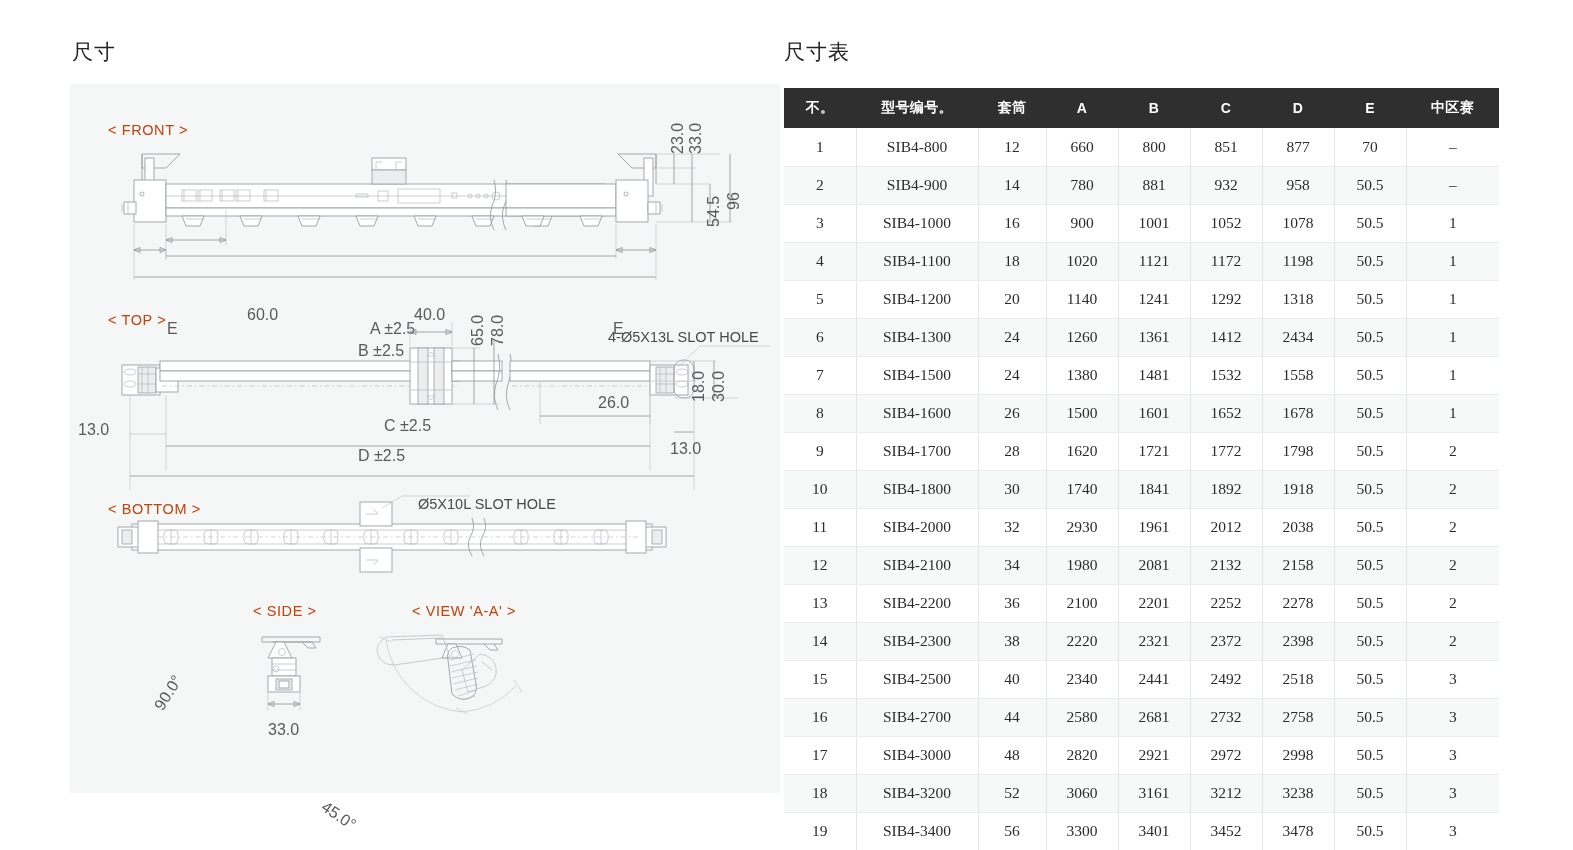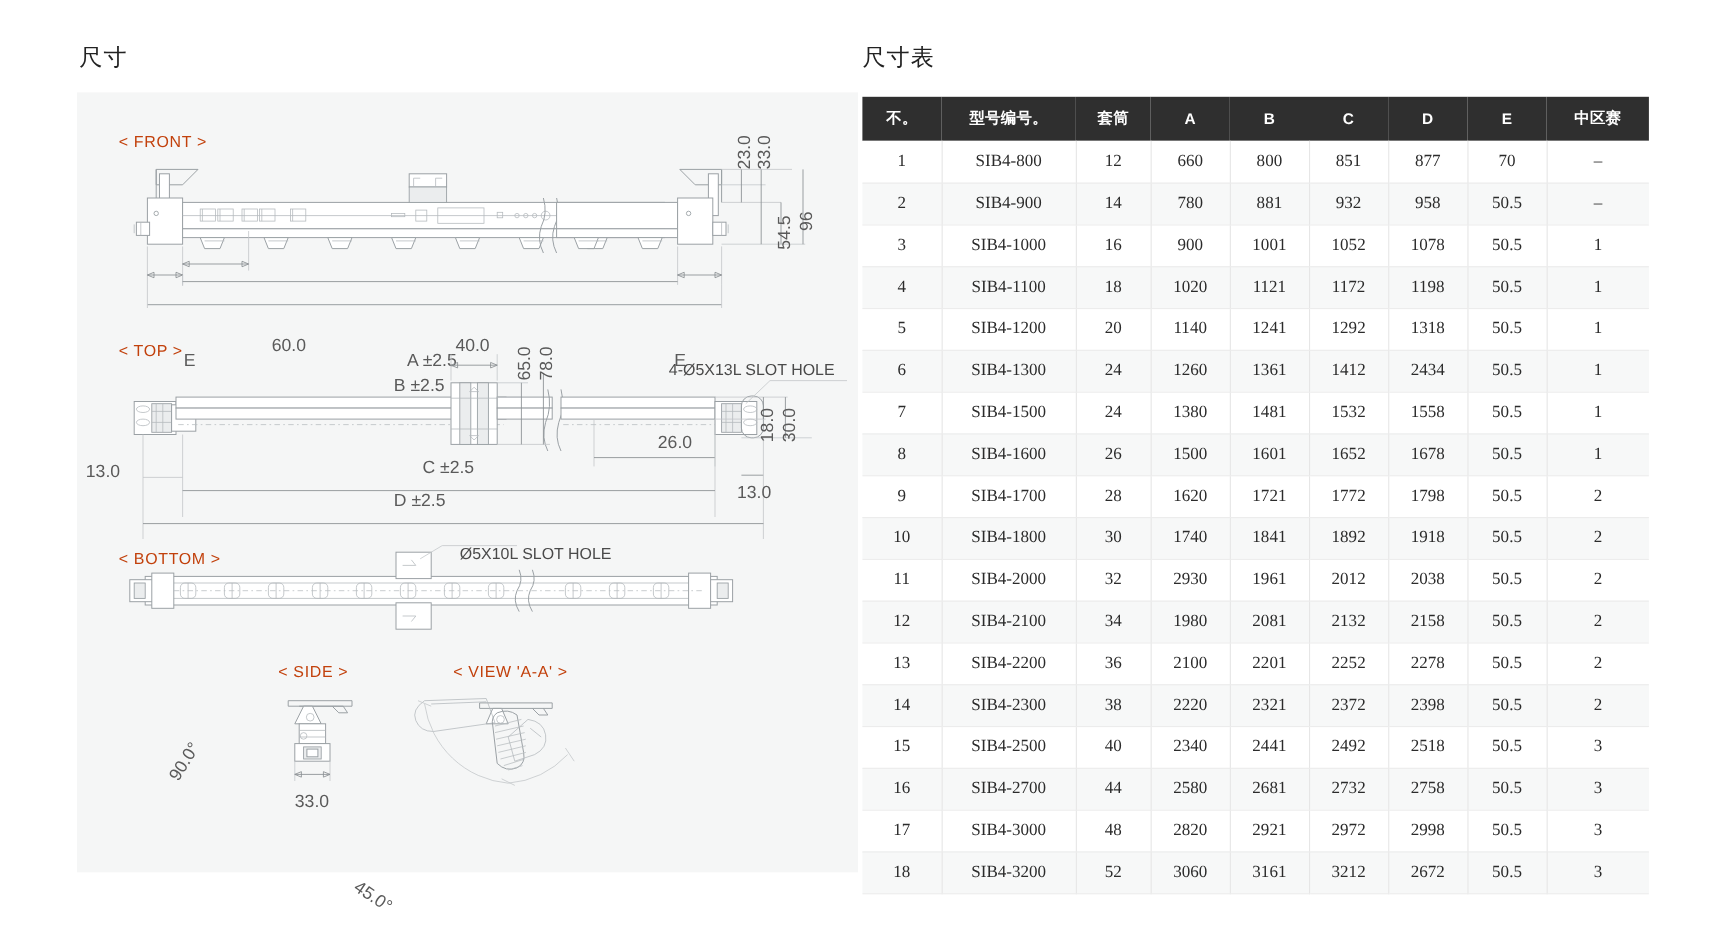--- a/index.html
+++ b/index.html
@@ -679,19 +679,30 @@
           <td>50.5</td>
           <td>3</td>
         </tr>
         <tr>
           <td>18</td>
           <td>SIB4-3200</td>
           <td>52</td>
           <td>3060</td>
           <td>3161</td>
           <td>3212</td>
-          <td>2672</td>
+          <td>3238</td>
+          <td>50.5</td>
+          <td>3</td>
+        </tr>
+        <tr>
+          <td>19</td>
+          <td>SIB4-3400</td>
+          <td>56</td>
+          <td>3300</td>
+          <td>3401</td>
+          <td>3452</td>
+          <td>3478</td>
           <td>50.5</td>
           <td>3</td>
         </tr>
       </tbody>
   </table>
 </div>
 
 </body></html>

